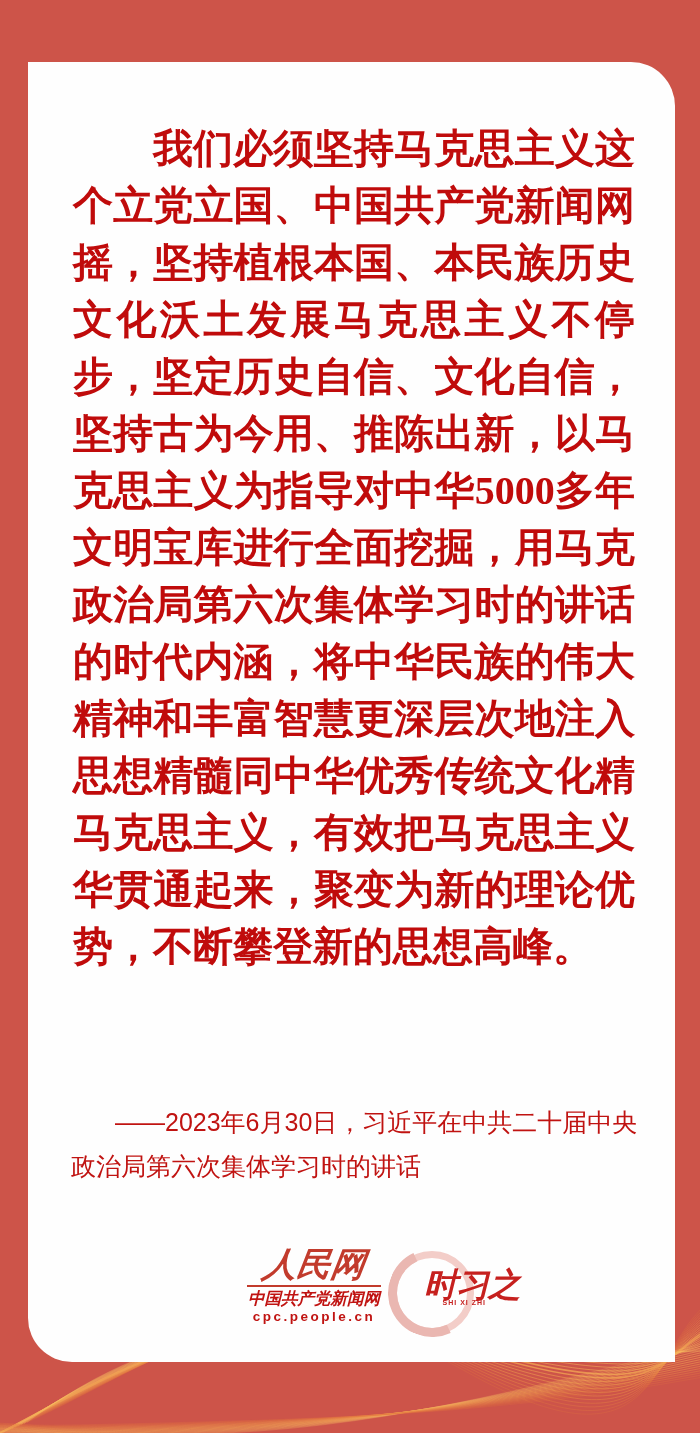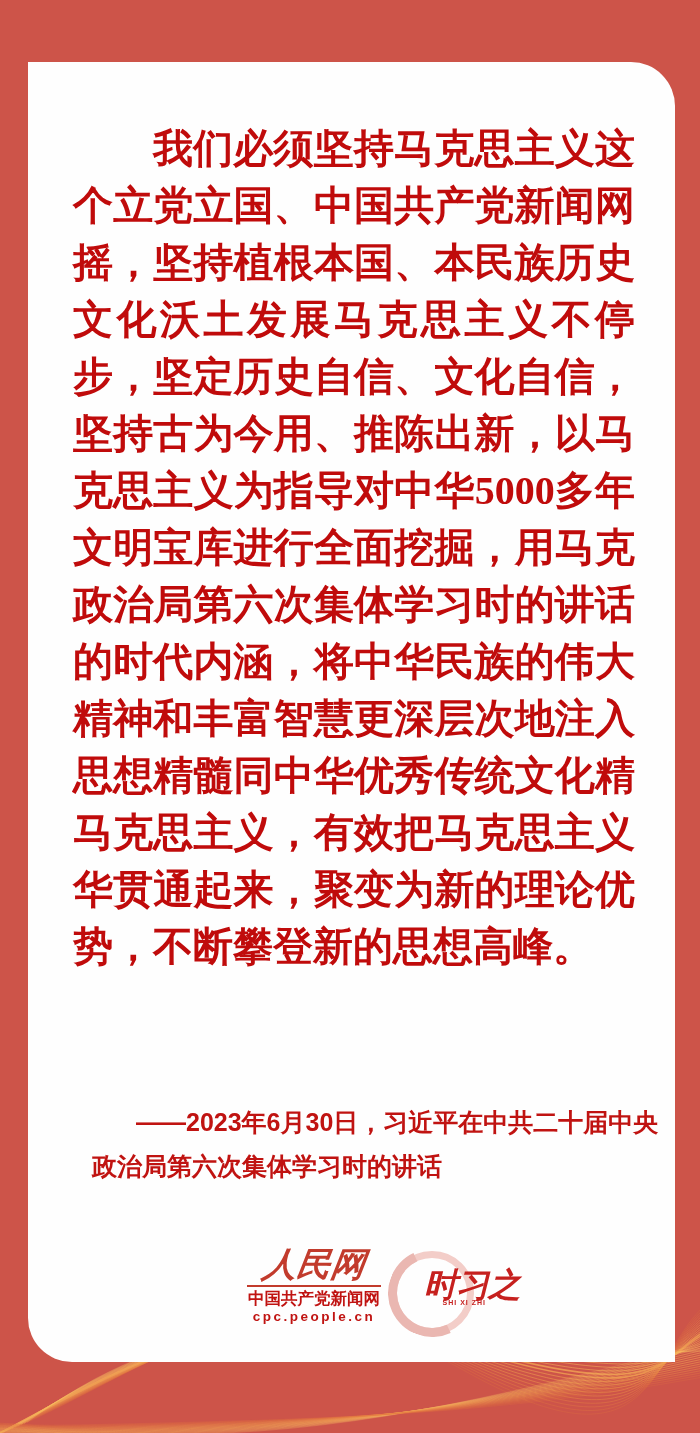--- a/index.html
+++ b/index.html
@@ -15,33 +15,33 @@
   .quote{
     position:absolute;left:45px;top:58px;width:562px;
     font-family:"Liberation Serif","DejaVu Serif",serif;
     font-weight:bold;font-size:40px;line-height:57px;
     color:#c00b0b;
   }
   .qline{text-align:justify;text-align-last:justify;height:57px;}
   .qline.first{padding-left:80px;}
   .qline.last{text-align-last:left;}
   .attribution{
-    position:absolute;left:64px;top:1038px;width:570px;
-    font-size:25px;line-height:44px;font-weight:bold;color:#c01311;
+    position:absolute;left:43px;top:1038px;width:570px;
+    font-size:25px;line-height:44px;font-weight:normal;color:#c01311;
   }
   .attr-line1{margin-left:44px;}
   .logos{position:absolute;left:0;top:1185px;width:647px;height:90px;}
   .people-logo{position:absolute;left:219px;width:134px;text-align:center;}
   .people-script{
     font-family:"Liberation Serif","DejaVu Serif",serif;
     font-style:italic;font-weight:bold;font-size:34px;line-height:36px;
     color:#c23b2c;transform:skewX(-8deg);display:inline-block;
   }
   .people-divider{border-top:2px solid #c23b2c;margin:2px 0 2px 0;}
-  .people-sitename{font-size:16.5px;font-weight:bold;color:#c01311;line-height:19px;white-space:nowrap;}
+  .people-sitename{font-size:16.5px;font-weight:bold;color:#c01311;line-height:19px;white-space:nowrap;font-style:italic;}
   .people-url{font-size:13.5px;font-weight:bold;color:#c01311;letter-spacing:2.5px;line-height:17px;text-align:center;}
   .shixizhi{position:absolute;left:352px;top:0;width:112px;height:86px;}
   .sxz-ring{
     position:absolute;left:10px;top:4px;width:70px;height:70px;
     border:7px solid #f3cdc8;border-radius:50%;
   }
   .sxz-ring::after{
     content:"";position:absolute;left:-9px;top:-9px;width:70px;height:70px;
     border:9px solid transparent;border-bottom-color:#eab7b1;border-left-color:#eab7b1;
     border-radius:50%;transform:rotate(20deg);

